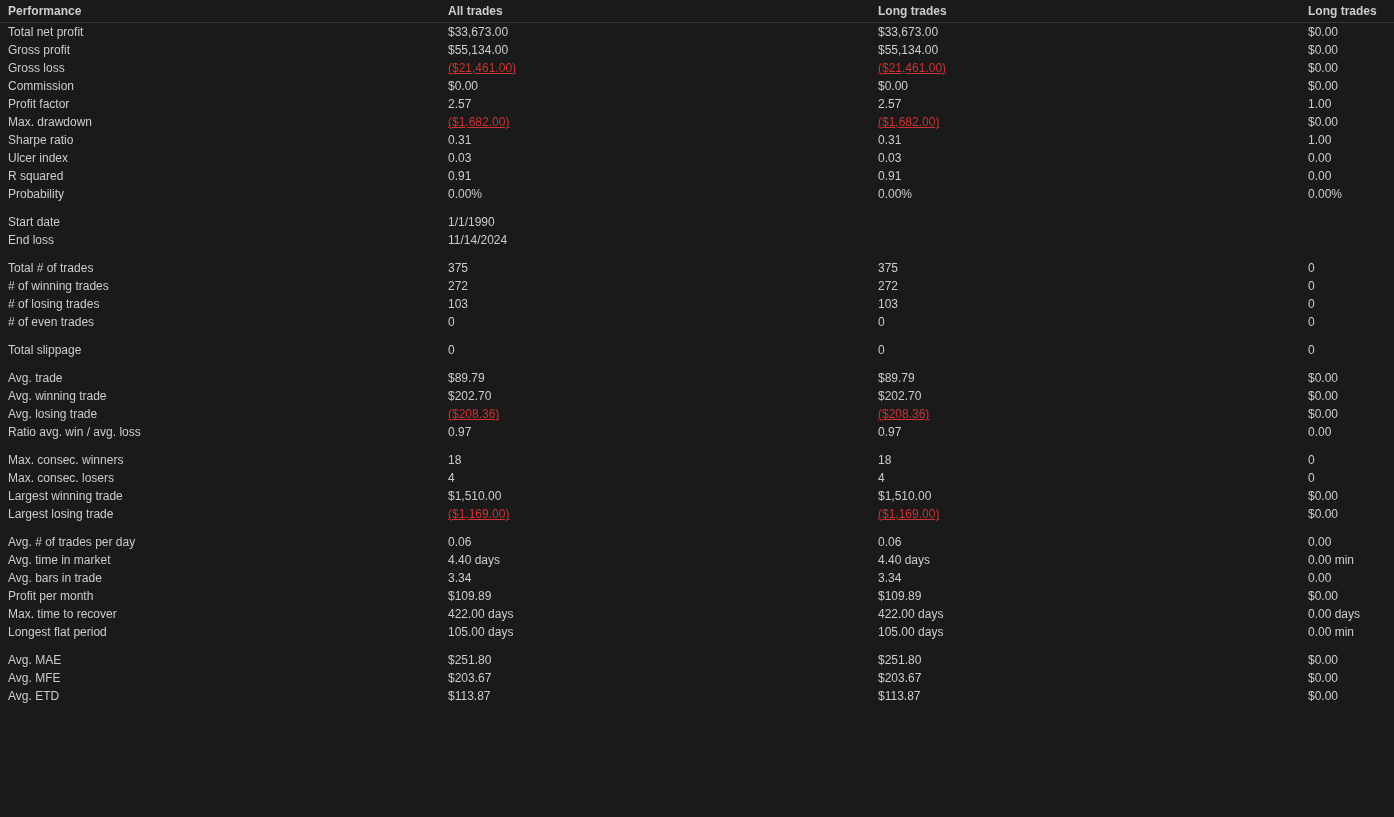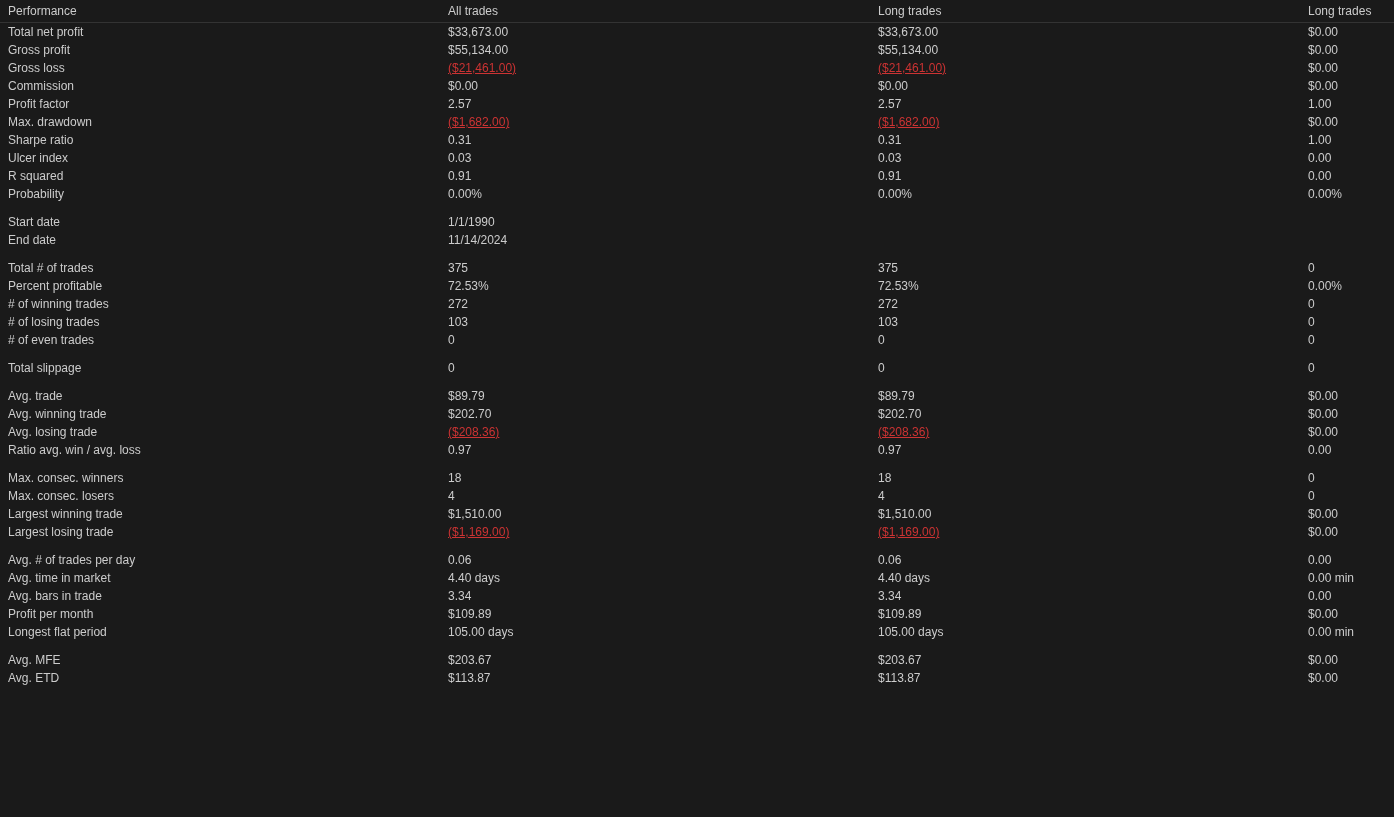--- a/index.html
+++ b/index.html
@@ -31,21 +31,21 @@
     .col-label { width: 440px; }
     .col-all { width: 430px; }
     .col-long { width: 430px; }
     .col-short { width: 94px; }
     .red { color: #cc3333; text-decoration: underline; }
     .separator-row td {
       height: 10px;
       padding: 0;
     }
     .header-row th {
-      font-weight: normal;
+      font-weight: bold;
       color: #cccccc;
     }
   </style>
 </head>
 <body>
 
 <table>
   <thead>
     <tr class="header-row">
       <th class="col-label">Performance</th>
@@ -121,42 +121,36 @@
         <td></td>
         <td></td>
       </tr>
       <tr>
         <td class="col-label">Start date</td>
         <td class="col-all">1/1/1990</td>
         <td class="col-long"></td>
         <td class="col-short"></td>
       </tr>
       <tr>
-        <td class="col-label">End date</td>
+        <td class="col-label">End loss</td>
         <td class="col-all">11/14/2024</td>
         <td class="col-long"></td>
         <td class="col-short"></td>
       </tr>
       <tr class="separator-row">
         <td></td>
         <td></td>
         <td></td>
         <td></td>
       </tr>
       <tr>
         <td class="col-label">Total # of trades</td>
         <td class="col-all">375</td>
         <td class="col-long">375</td>
         <td class="col-short">0</td>
-      </tr>
-      <tr>
-        <td class="col-label">Percent profitable</td>
-        <td class="col-all">72.53%</td>
-        <td class="col-long">72.53%</td>
-        <td class="col-short">0.00%</td>
       </tr>
       <tr>
         <td class="col-label"># of winning trades</td>
         <td class="col-all">272</td>
         <td class="col-long">272</td>
         <td class="col-short">0</td>
       </tr>
       <tr>
         <td class="col-label"># of losing trades</td>
         <td class="col-all">103</td>
@@ -265,32 +259,44 @@
         <td class="col-long">3.34</td>
         <td class="col-short">0.00</td>
       </tr>
       <tr>
         <td class="col-label">Profit per month</td>
         <td class="col-all">$109.89</td>
         <td class="col-long">$109.89</td>
         <td class="col-short">$0.00</td>
       </tr>
       <tr>
+        <td class="col-label">Max. time to recover</td>
+        <td class="col-all">422.00 days</td>
+        <td class="col-long">422.00 days</td>
+        <td class="col-short">0.00 days</td>
+      </tr>
+      <tr>
         <td class="col-label">Longest flat period</td>
         <td class="col-all">105.00 days</td>
         <td class="col-long">105.00 days</td>
         <td class="col-short">0.00 min</td>
       </tr>
       <tr class="separator-row">
         <td></td>
         <td></td>
         <td></td>
         <td></td>
       </tr>
       <tr>
+        <td class="col-label">Avg. MAE</td>
+        <td class="col-all">$251.80</td>
+        <td class="col-long">$251.80</td>
+        <td class="col-short">$0.00</td>
+      </tr>
+      <tr>
         <td class="col-label">Avg. MFE</td>
         <td class="col-all">$203.67</td>
         <td class="col-long">$203.67</td>
         <td class="col-short">$0.00</td>
       </tr>
       <tr>
         <td class="col-label">Avg. ETD</td>
         <td class="col-all">$113.87</td>
         <td class="col-long">$113.87</td>
         <td class="col-short">$0.00</td>

